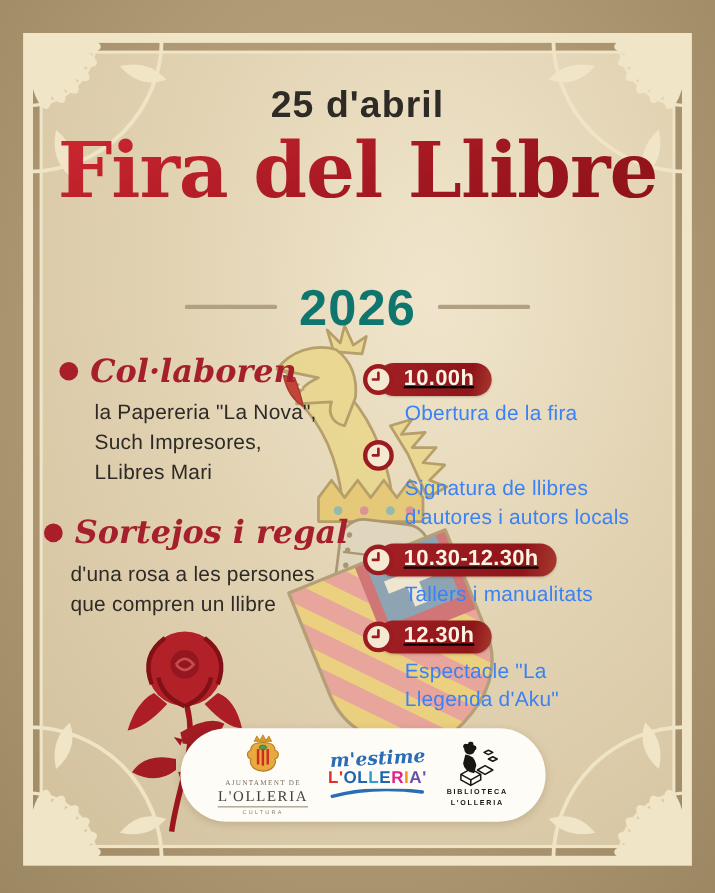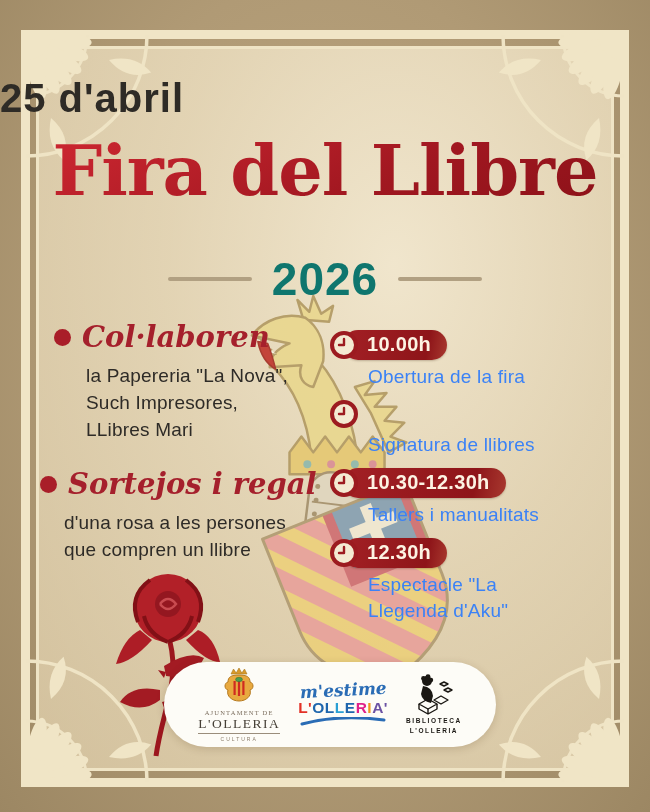--- a/index.html
+++ b/index.html
@@ -28,25 +28,25 @@
       linear-gradient(#d9c8a6,#d3c19d);
   }
   .ornament { position:absolute; width:142px; height:142px; z-index:3; }
   .ornament.tl { left:21px; top:30px; }
   .ornament.tr { right:21px; top:30px; transform:scaleX(-1); }
   .ornament.bl { left:21px; bottom:25px; transform:scaleY(-1); }
   .ornament.br { right:21px; bottom:25px; transform:scale(-1,-1); }
 
   
   .date {
-    position:absolute; top:76px; left:0; width:100%; text-align:left;
-    font-size:40px; font-weight:600; letter-spacing:1px; color:#2e2b26; z-index:4;
+    position:absolute; top:76px; left:0; width:100%; text-align:center;
+    font-size:34px; font-weight:600; letter-spacing:1px; color:#2e2b26; z-index:4;
   }
   .title {
-    position:absolute; top:122px; left:0; width:100%; text-align:center;
+    position:absolute; top:106px; left:0; width:100%; text-align:center;
     font-family:"DejaVu Serif", serif; font-weight:bold;
     font-size:70px; line-height:1.4; letter-spacing:-1px;
     background:linear-gradient(155deg,#c8252f 15%,#a01720 60%,#8a1118 95%);
     -webkit-background-clip:text; background-clip:text; color:transparent;
     z-index:4;
   }
   .yearrow {
     position:absolute; top:252px; left:0; width:100%;
     display:flex; align-items:center; justify-content:center; gap:20px; z-index:4;
   }
@@ -60,21 +60,21 @@
   .sec-title {
     font-family:"DejaVu Serif", serif; font-weight:bold; font-size:29px;
     color:#a5202c; line-height:1.1;
   }
   .sec-body { margin:8px 0 0 32px; font-size:19px; line-height:27px; color:#2e2b27; letter-spacing:.2px; }
   .sec2 { margin-top:26px; margin-left:-14px; }
   .sec2 .sec-body { margin-left:24px; }
 
   
   .schedule { position:absolute; left:330px; top:330px; width:270px; z-index:4; }
-  .srow-head { display:flex; align-items:center; }
+  .srow-head { display:flex; align-items:center;text-decoration:underline; }
   .clock {
     width:28px; height:28px; border-radius:50%;
     border:4px solid #9c1b20; background:#f4ead2;
     position:relative; z-index:2; flex:0 0 auto;
   }
   .clock svg { position:absolute; inset:0; }
   .pill {
     margin-left:-15px; padding:3px 16px 4px 24px;
     background:linear-gradient(100deg,#a32025 0%, #8e1519 80%, #a8392f 100%);
     border-radius:16px; color:#fdf3e3;
@@ -336,20 +336,21 @@
     <div class="srow">
       <div class="srow-head">
         <div class="clock">
           <svg viewBox="0 0 20 20">
               <path d="M10,10 L10,4 M10,10 L5,10" stroke="#9c1b20" stroke-width="2.4" fill="none" stroke-linecap="round"></path>
             </svg>
         </div>
       </div>
       <div class="sdesc">
         <div>Signatura de llibres</div>
+        <div>d'autores i autors locals</div>
       </div>
     </div>
 
     <div class="srow">
       <div class="srow-head">
         <div class="clock">
           <svg viewBox="0 0 20 20">
               <path d="M10,10 L10,4 M10,10 L5,10" stroke="#9c1b20" stroke-width="2.4" fill="none" stroke-linecap="round"></path>
             </svg>
         </div>

